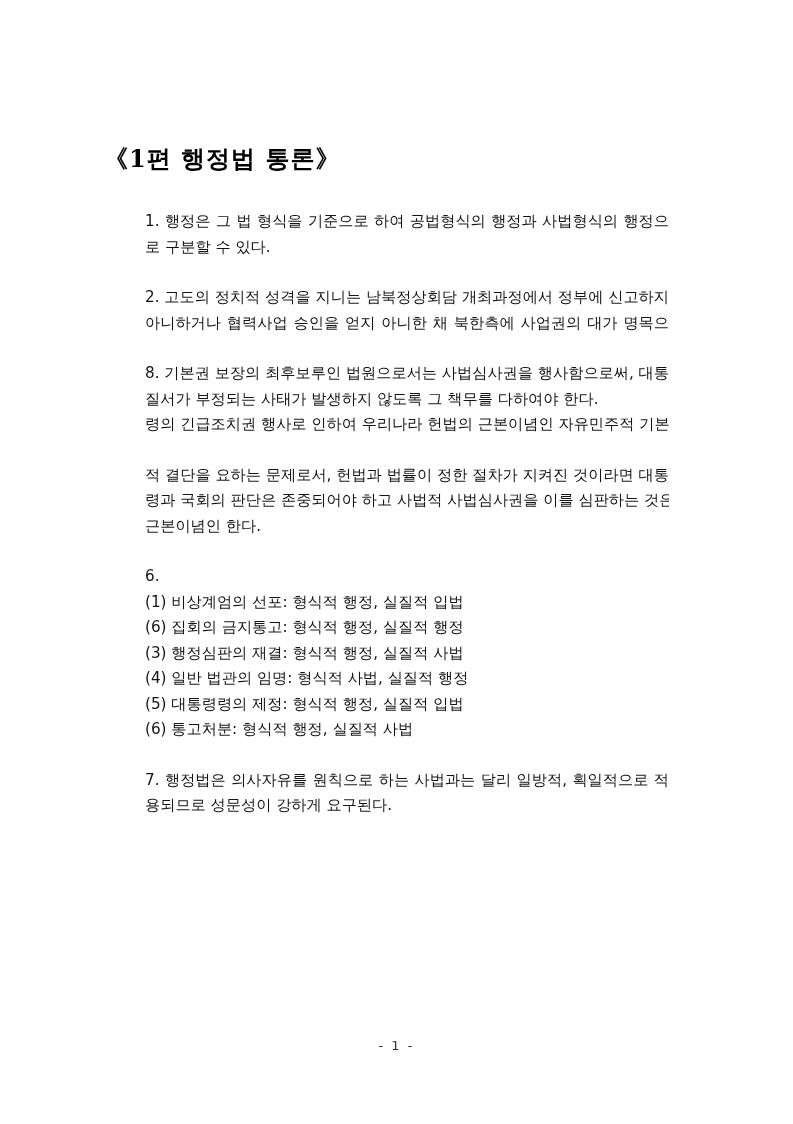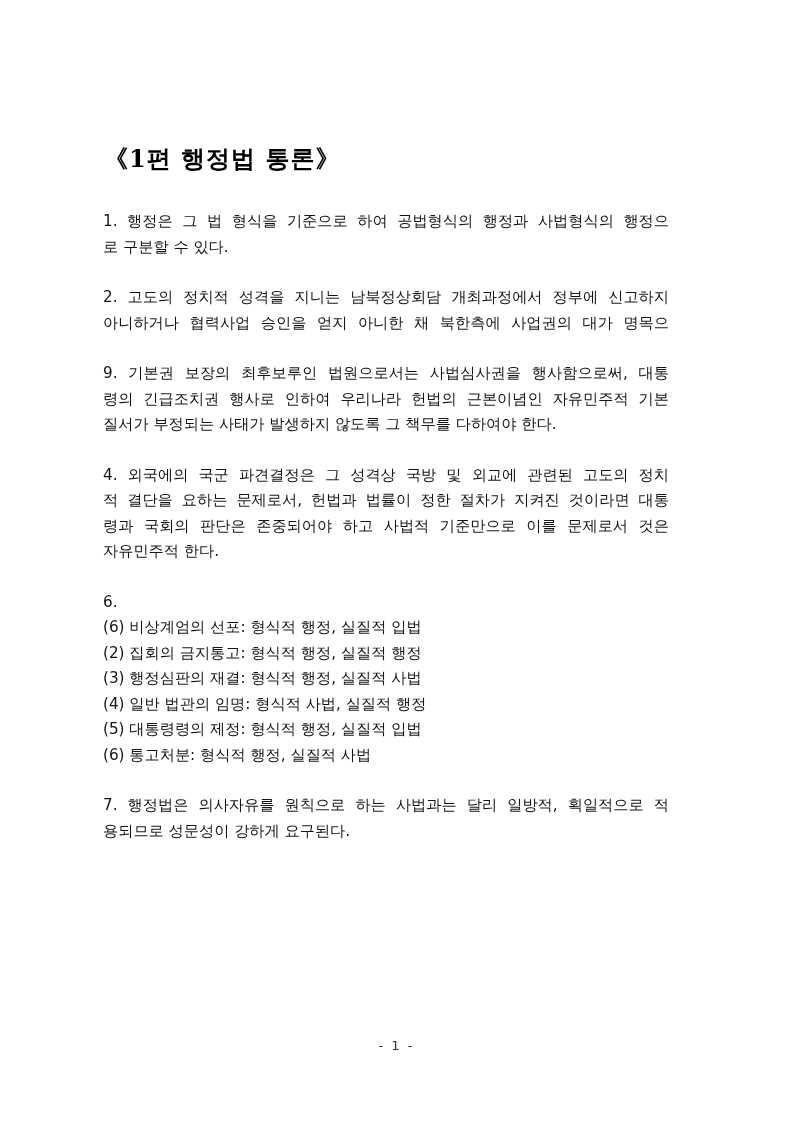--- a/index.html
+++ b/index.html
@@ -4,21 +4,21 @@
 <style>
   html, body { margin: 0; padding: 0; background: #ffffff; }
   body { width: 793px; height: 1124px; position: relative; overflow: hidden;
          font-family: "DejaVu Sans", "Liberation Sans", sans-serif; color: #111; }
   .page { position: absolute; left: 0; top: 0; width: 793px; height: 1124px; background: #fff; }
   .title { position: absolute; left: 104px; top: 143px; font-family: "DejaVu Serif", "Liberation Serif", serif;
            font-size: 24px; font-weight: bold; letter-spacing: 1px; white-space: nowrap; color: #000; }
   .body { position: absolute; left: 103px; top: 209px; width: 566px; }
   .para { margin: 0 0 25px 0; }
   .line { display: block; height: 25.5px; line-height: 25.5px; font-size: 15.2px; white-space: nowrap;
-          text-align: justify; text-align-last: justify; overflow: hidden; color: #141414; }
+          text-align: justify; text-align-last: justify; overflow: hidden; color: #141414; margin-left: 42px; }
   .line.last { text-align: right; text-align-last: left; }
   .list { margin: 0 0 25px 0; }
   .page-num { position: absolute; left: 0; width: 793px; top: 1038px; text-align: center;
               font-size: 13px; color: #333; letter-spacing: 2px; }
 </style>
 </head>
 <body>
 
 <div class="page">
   <div class="title">《1편 행정법 통론》</div>
@@ -28,37 +28,36 @@
       <span class="line">1. 행정은 그 법 형식을 기준으로 하여 공법형식의 행정과 사법형식의 행정으</span>
       <span class="line last">로 구분할 수 있다.</span>
     </div>
 
     <div class="para">
       <span class="line">2. 고도의 정치적 성격을 지니는 남북정상회담 개최과정에서 정부에 신고하지</span>
       <span class="line">아니하거나 협력사업 승인을 얻지 아니한 채 북한측에 사업권의 대가 명목으</span>
     </div>
 
     <div class="para">
-      <span class="line">9. 기본권 보장의 최후보루인 법원으로서는 사법심사권을 행사함으로써, 대통</span>
+      <span class="line">8. 기본권 보장의 최후보루인 법원으로서는 사법심사권을 행사함으로써, 대통</span>
+      <span class="line last">질서가 부정되는 사태가 발생하지 않도록 그 책무를 다하여야 한다.</span>
       <span class="line">령의 긴급조치권 행사로 인하여 우리나라 헌법의 근본이념인 자유민주적 기본</span>
-      <span class="line last">질서가 부정되는 사태가 발생하지 않도록 그 책무를 다하여야 한다.</span>
     </div>
 
     <div class="para">
-      <span class="line">4. 외국에의 국군 파견결정은 그 성격상 국방 및 외교에 관련된 고도의 정치</span>
       <span class="line">적 결단을 요하는 문제로서, 헌법과 법률이 정한 절차가 지켜진 것이라면 대통</span>
-      <span class="line">령과 국회의 판단은 존중되어야 하고 사법적 기준만으로 이를 문제로서 것은</span>
-      <span class="line last">자유민주적 한다.</span>
+      <span class="line">령과 국회의 판단은 존중되어야 하고 사법적 사법심사권을 이를 심판하는 것은</span>
+      <span class="line last">근본이념인 한다.</span>
     </div>
 
 
     <div class="list">
       <span class="line last">6.</span>
-      <span class="line last">(6) 비상계엄의 선포: 형식적 행정, 실질적 입법</span>
-      <span class="line last">(2) 집회의 금지통고: 형식적 행정, 실질적 행정</span>
+      <span class="line last">(1) 비상계엄의 선포: 형식적 행정, 실질적 입법</span>
+      <span class="line last">(6) 집회의 금지통고: 형식적 행정, 실질적 행정</span>
       <span class="line last">(3) 행정심판의 재결: 형식적 행정, 실질적 사법</span>
       <span class="line last">(4) 일반 법관의 임명: 형식적 사법, 실질적 행정</span>
       <span class="line last">(5) 대통령령의 제정: 형식적 행정, 실질적 입법</span>
       <span class="line last">(6) 통고처분: 형식적 행정, 실질적 사법</span>
     </div>
 
     <div class="para">
       <span class="line">7. 행정법은 의사자유를 원칙으로 하는 사법과는 달리 일방적, 획일적으로 적</span>
       <span class="line last">용되므로 성문성이 강하게 요구된다.</span>
     </div>

